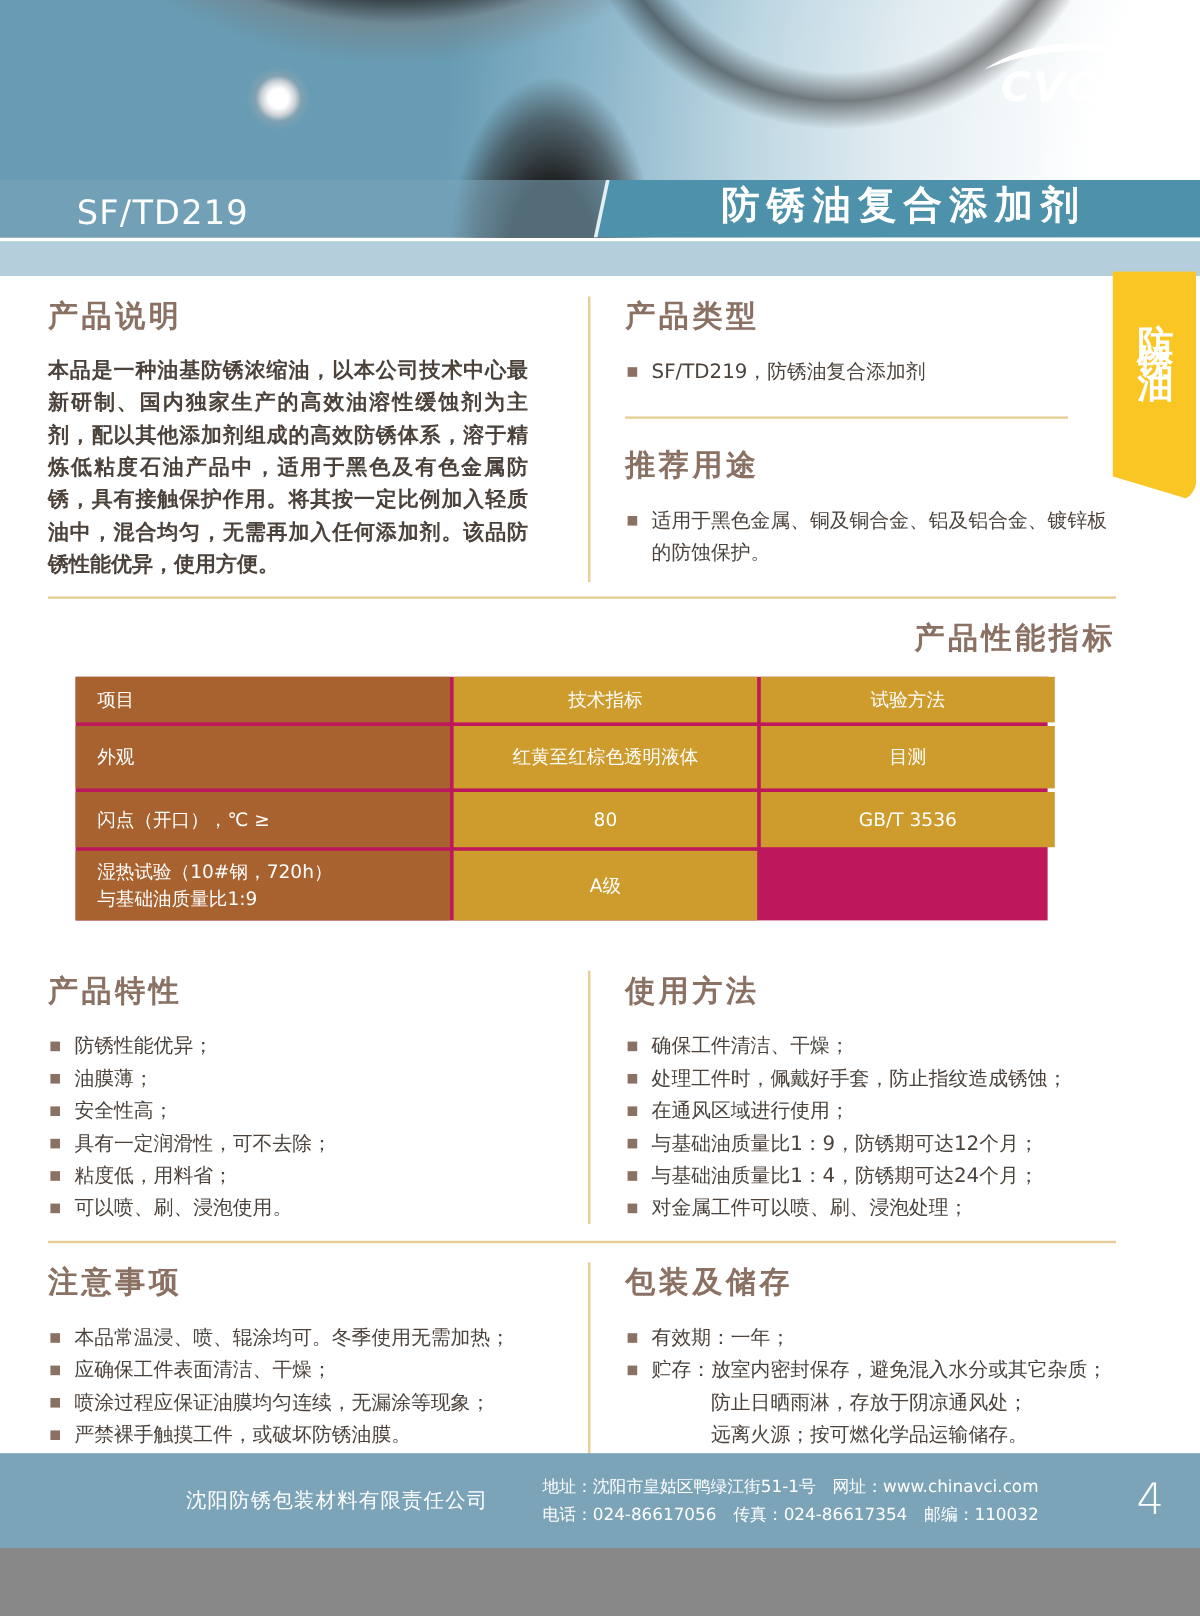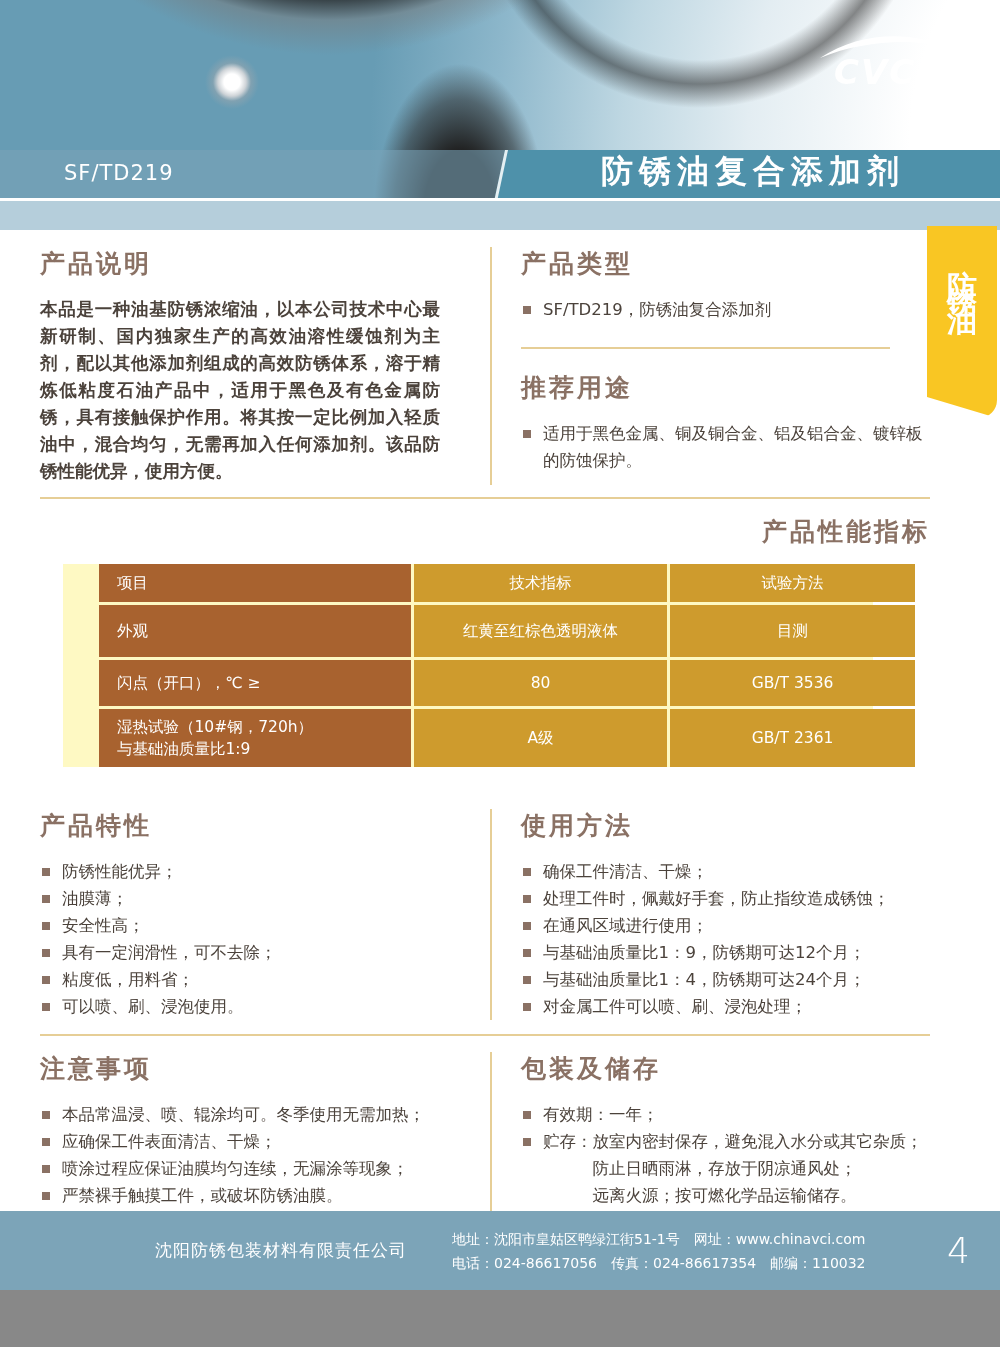--- a/index.html
+++ b/index.html
@@ -26,21 +26,21 @@
     position:absolute; left:0; right:0; bottom:0; height:48px;
     background: rgba(122,163,184,.58);
   }
   .band-right-bg{
     position:absolute; top:0; bottom:0; left:505px; right:-40px;
     background:#4E91AA; border-left:3px solid rgba(255,255,255,.85);
     transform: skewX(-12deg); transform-origin: top left;
   }
   .model{
     position:absolute; left:64px; top:11px; color:#fff;
-    font-size:21px; letter-spacing:1px;
+    font-size:28px; letter-spacing:1px;
   }
   .band-title{
     position:absolute; right:95px; top:0; color:#fff;
     font-size:32px; font-weight:bold; letter-spacing:6px;
   }
   .subband{ height:32px; background:#B5CEDB; border-top:3px solid #fff; }
 
   
   .side-tab{
     position:absolute; top:226px; right:3px; width:70px; height:192px;
@@ -77,22 +77,21 @@
   }
   ul.blist .txt{ white-space:pre-line; }
   ul.blist .txt.hang{ padding-left:3em; text-indent:-3em; }
 
   
   .perf-head{ margin-top:16px;text-align:right; }
   .perf-table{
     margin:14px 0 0 23px; width:810px;
     display:grid; grid-template-columns:312px 253px 245px;
     grid-template-rows:38px 52px 46px 58px; gap:3px;
-    background:#fef9c3;
-    padding-left:36px;
+    background:#be185d;
   }
   .perf-table .cell{
     color:#fff; font-size:15.5px; display:flex; align-items:center;
     justify-content:center; text-align:center; white-space:pre-line; line-height:22px;
   }
   .perf-table .cell.c0{ background:#A8622F; justify-content:flex-start; text-align:left; padding-left:18px; }
   .perf-table .cell.cg{ background:#CE9B2D; }
 
   .block2{ margin-top:42px; }
   .block3{ padding-top:16px; min-height:218px; }
@@ -165,21 +164,20 @@
         <div class="cell cg">试验方法</div>
         <div class="cell c0">外观</div>
         <div class="cell cg">红黄至红棕色透明液体</div>
         <div class="cell cg">目测</div>
         <div class="cell c0">闪点（开口），℃ ≥</div>
         <div class="cell cg">80</div>
         <div class="cell cg">GB/T 3536</div>
         <div class="cell c0">湿热试验（10#钢，720h）
 与基础油质量比1:9</div>
         <div class="cell cg">A级</div>
-        <div class="cell cg">GB/T 2361</div>
       </div>
 
     <div class="two-col block2">
       <div class="col-left">
         <h2>产品特性</h2>
         <ul class="blist">
             <li>
               <span class="bullet"></span>
               <span class="txt">防锈性能优异；</span>
             </li>

